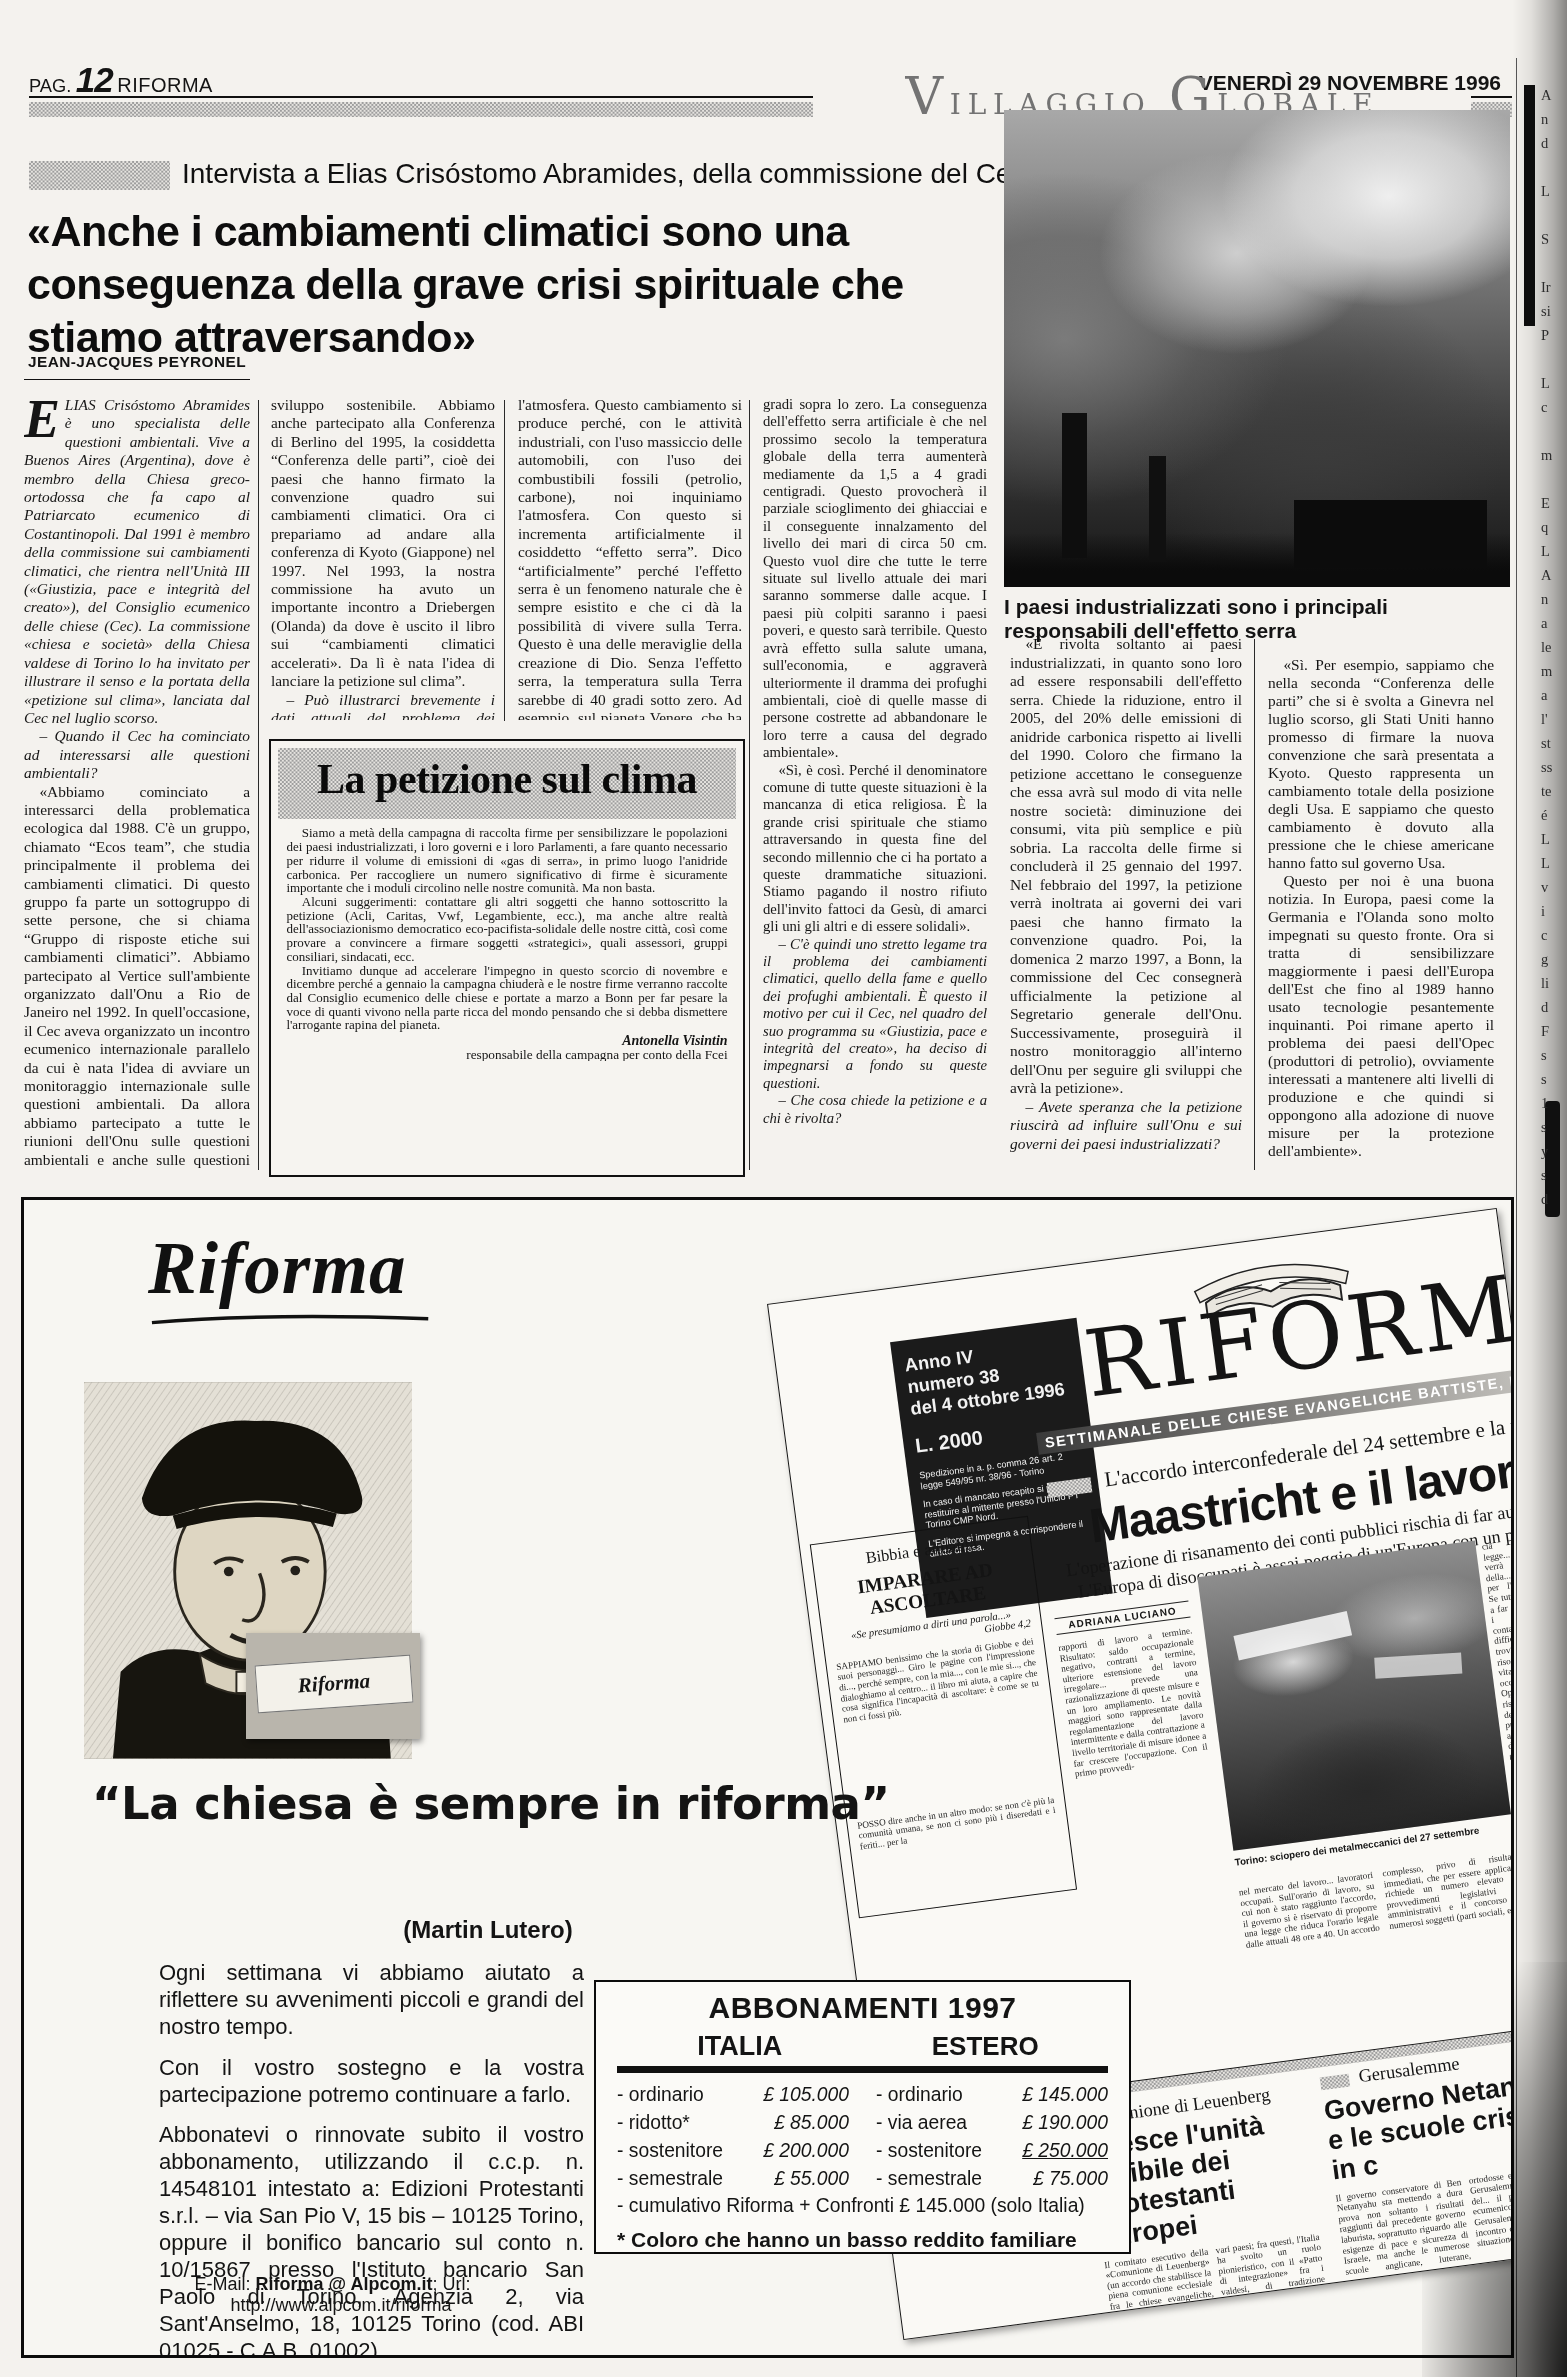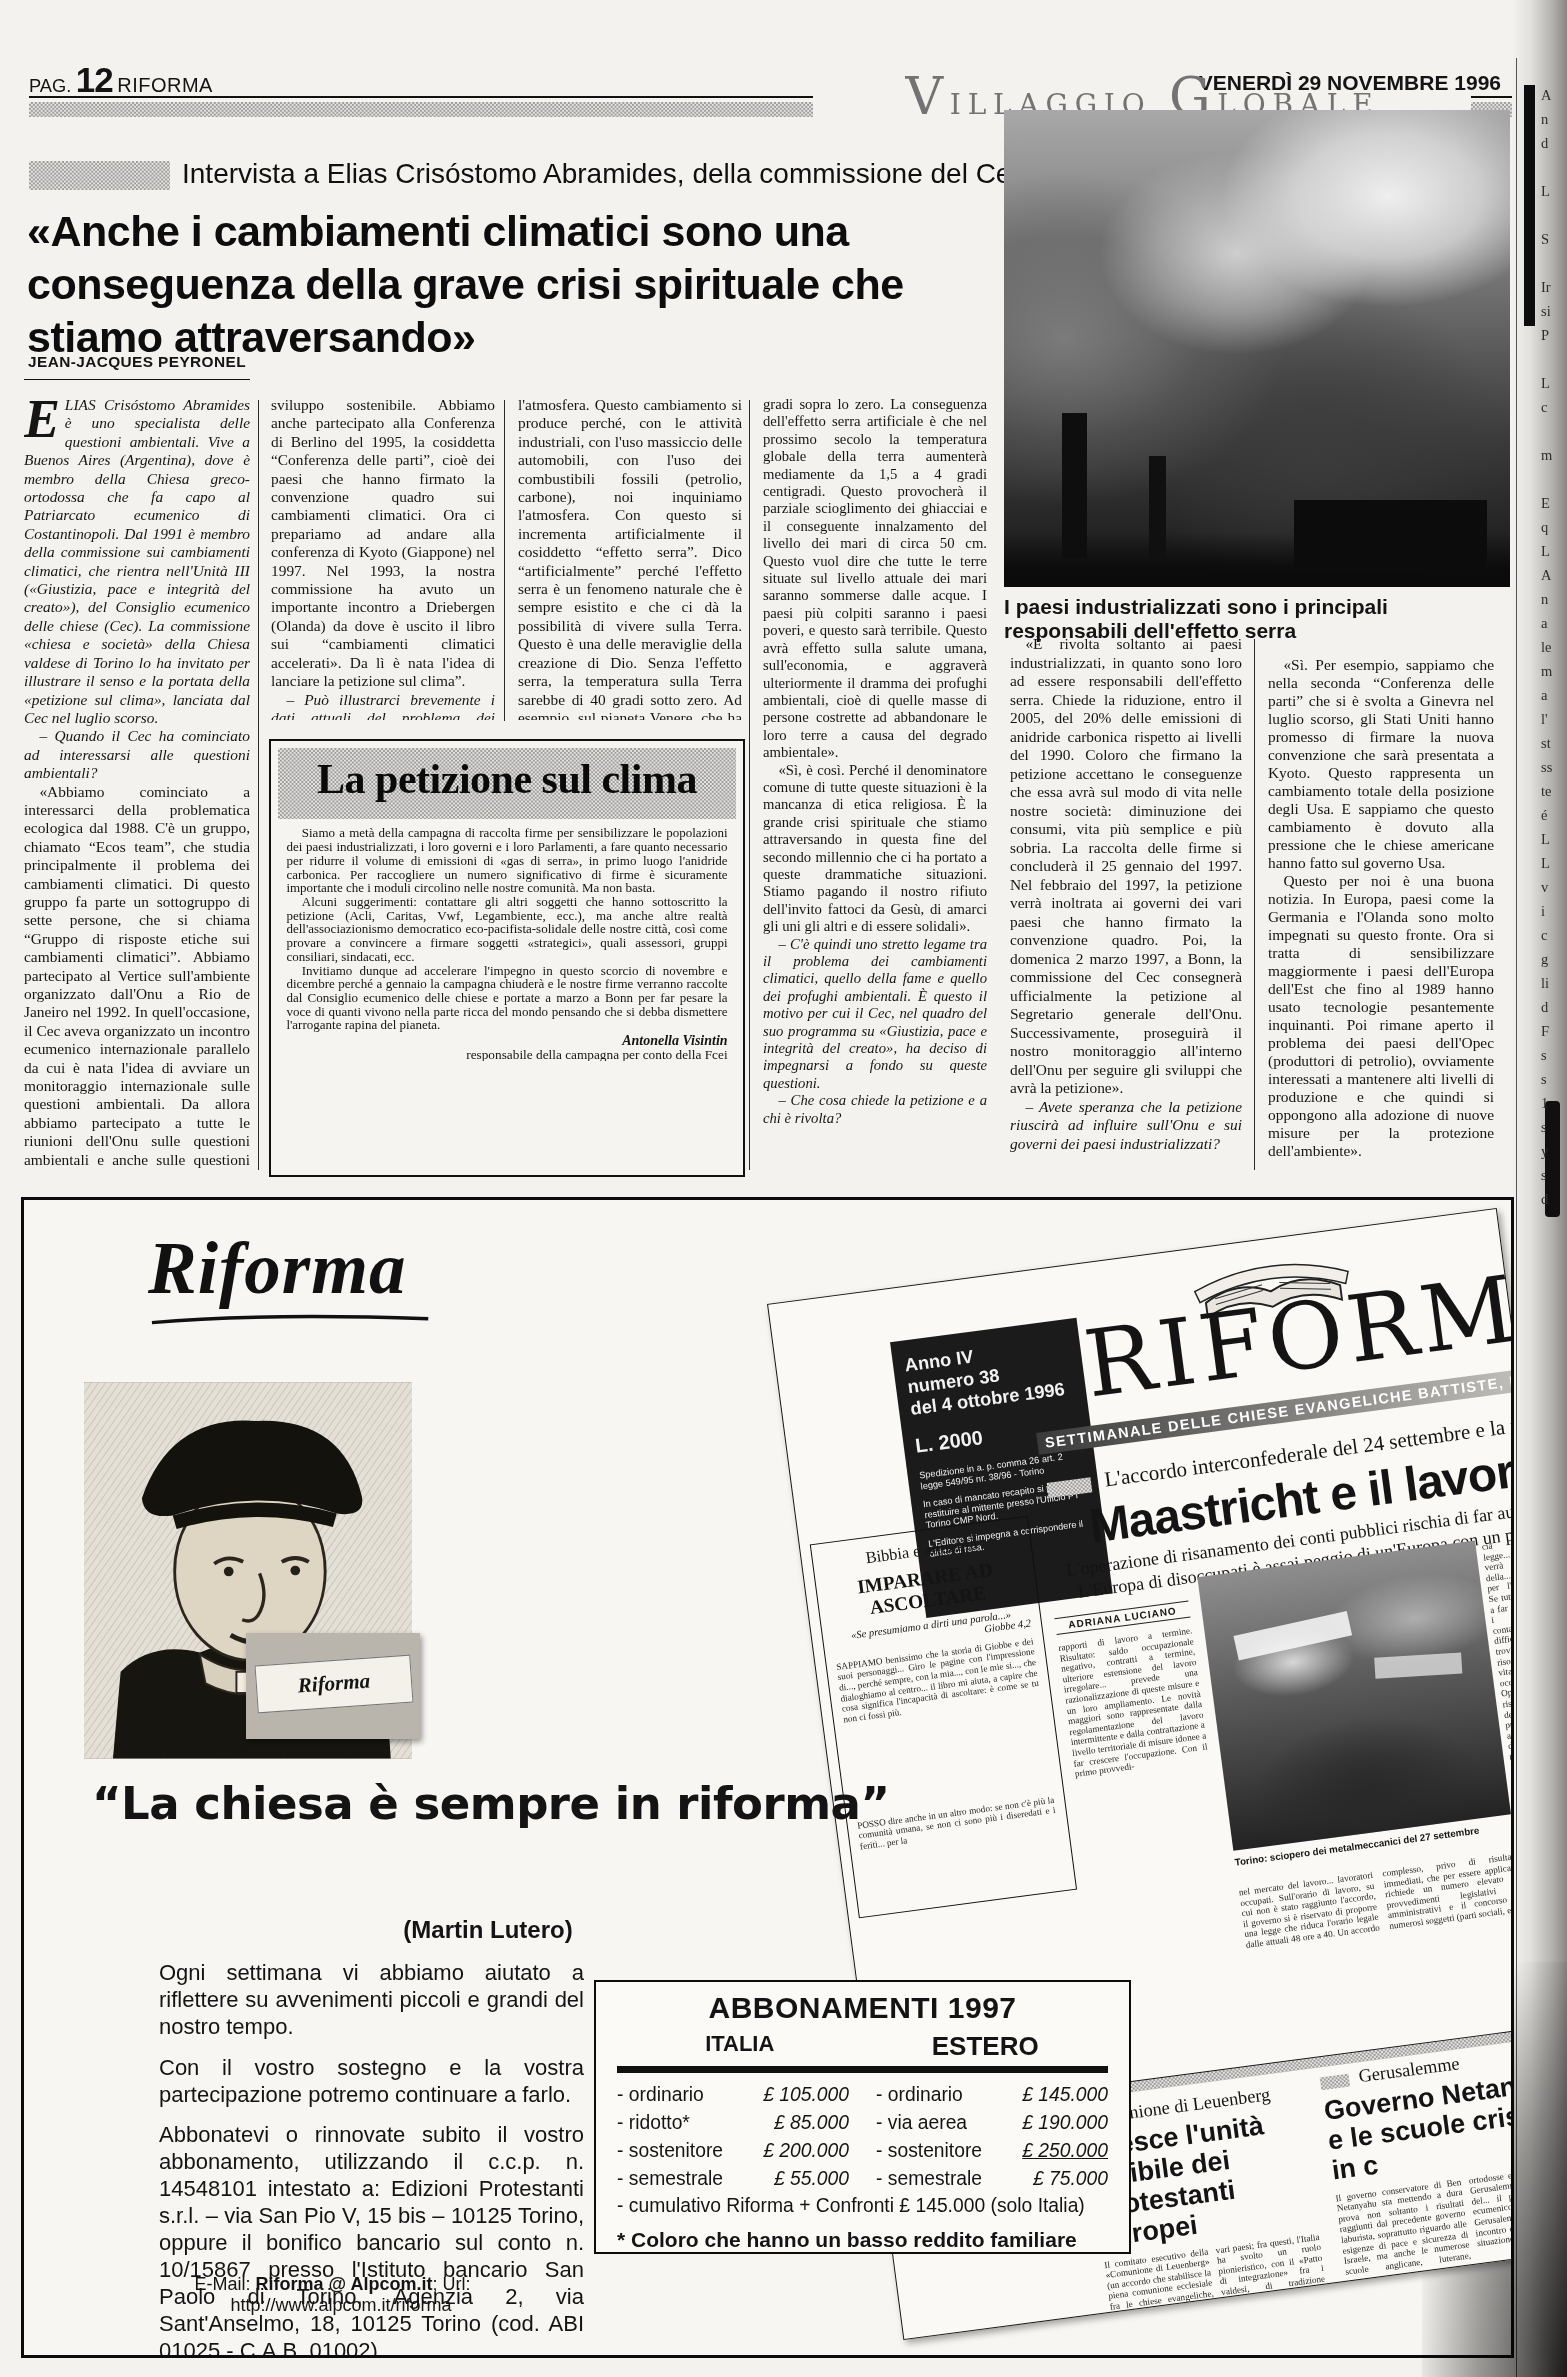--- a/index.html
+++ b/index.html
@@ -37,21 +37,21 @@
   }
   .prelines{white-space:pre-line;}
 </style>
 </head>
 <body>
 
 <div id="page">
 
   <div class="abs sans" style="left:29px;top:60px;">
     <span style="font-size:18.3px;">PAG.</span>
-    <span style="font-size:35px;font-weight:bold;letter-spacing:-1px;">12</span>
+    <span style="font-size:35px;font-weight:bold;letter-spacing:-1px;font-style:italic;">12</span>
     <span style="font-size:20px;letter-spacing:0.5px;">RIFORMA</span>
   </div>
   <div class="abs sans" style="right:66px;top:71px;font-size:21px;font-weight:bold;">VENERDÌ 29 NOVEMBRE 1996</div>
 
   <div class="abs" style="left:29px;top:96px;width:784px;height:3.9px;border-top:2.9px solid #111;border-bottom:1px solid #111;"></div>
   <div class="abs dither" style="left:29px;top:102px;width:784px;height:15.4px;"></div>
   <div class="abs" style="left:1471px;top:96px;width:41px;height:3.9px;border-top:2.9px solid #111;border-bottom:1px solid #111;"></div>
   <div class="abs dither" style="left:1471px;top:102px;width:41px;height:15.4px;"></div>
 
   <div class="abs" style="left:816px;top:66px;width:653px;text-align:center;">
@@ -249,21 +249,21 @@
       <p style="margin:0 0 13.5px 0;">Con il vostro sostegno e la vostra partecipazione potremo continuare a farlo.</p>
       <p style="margin:0;">Abbonatevi o rinnovate subito il vostro abbonamento, utilizzando il c.c.p. n. 14548101 intestato a: Edizioni Protestanti s.r.l. – via San Pio V, 15 bis – 10125 Torino, oppure il bonifico bancario sul conto n. 10/15867 presso l'Istituto bancario San Paolo di Torino, Agenzia 2, via Sant'Anselmo, 18, 10125 Torino (cod. ABI 01025 - C.A.B. 01002).</p>
     </div>
     <div class="abs sans" style="left:77px;top:1074px;width:463px;text-align:center;font-size:18px;z-index:2;">
       <span>E-Mail: </span><span style="font-weight:bold;">Riforma @ Alpcom.it</span><span>; Url: </span><span style="font-weight:normal;margin-left:17px;">http://www.alpcom.it/riforma</span>
     </div>
 
     <div class="abs sans" style="left:570px;top:780px;width:537px;height:274px;background:#fbfaf7;border:2.9px solid #0c0c0c;z-index:5;box-sizing:border-box;padding:9px 21px;overflow:hidden;">
       <div style="text-align:center;font-size:30px;font-weight:bold;letter-spacing:0.5px;">ABBONAMENTI 1997</div>
       <div style="display:flex;margin-top:5.8px;">
-        <div style="flex:1;text-align:center;font-size:22px;font-weight:bold;">ITALIA</div>
+        <div style="flex:1;text-align:center;font-size:27px;font-weight:bold;">ITALIA</div>
         <div style="flex:1;text-align:center;font-size:26px;font-weight:bold;">ESTERO</div>
       </div>
       <div style="height:7.7px;background:#111;margin:3.9px 0 7.7px 0;"></div>
       <div style="display:flex;font-size:19.3px;line-height:28px;">
         <div style="flex:1;padding-right:13.5px;">
           <div style="display:flex;justify-content:space-between;">
                 <span>- ordinario</span>
                 <span style="font-style:italic;">£  105.000</span>
               </div>
           <div style="display:flex;justify-content:space-between;">

